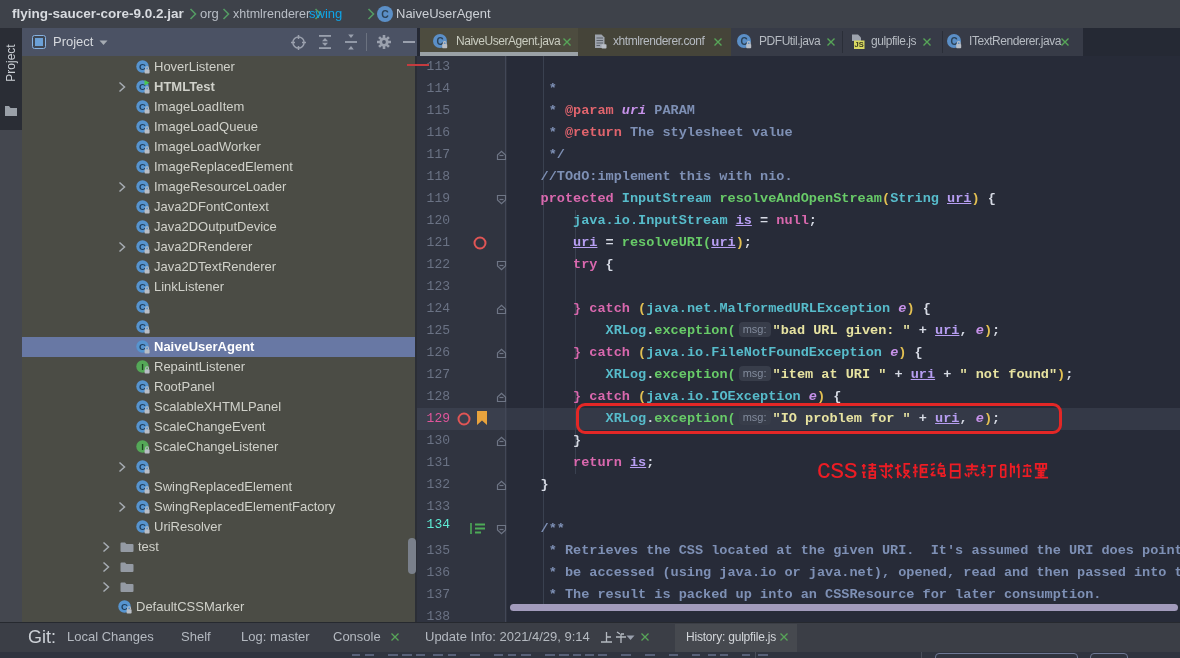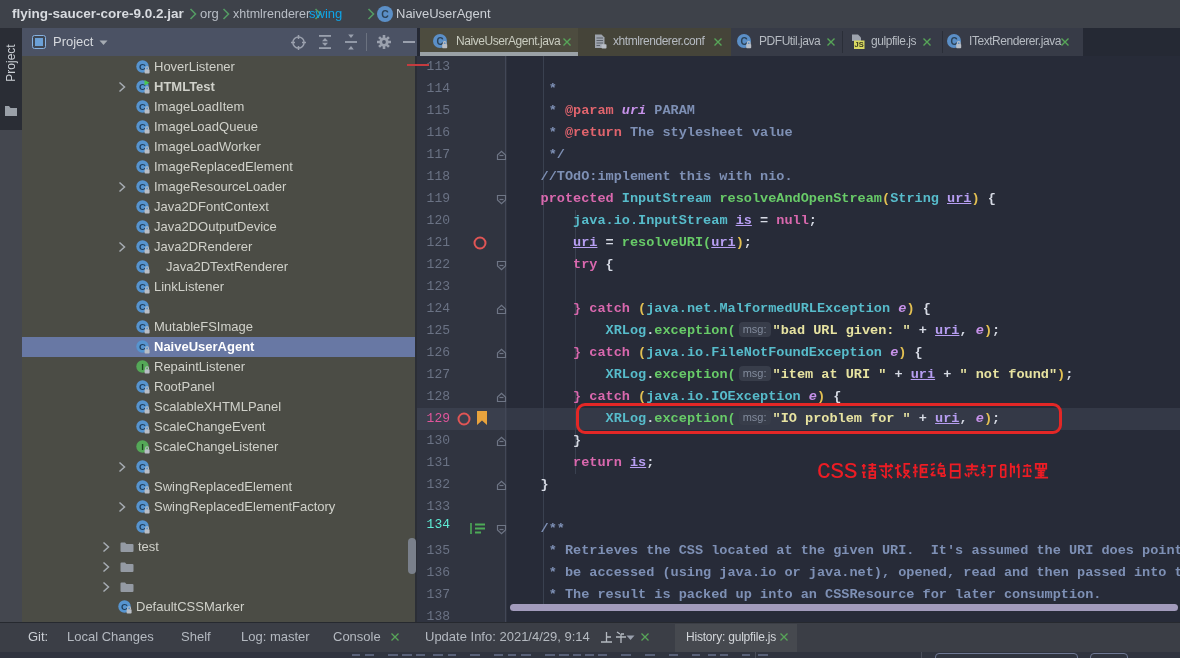--- a/index.html
+++ b/index.html
@@ -224,21 +224,21 @@
     </div>
     <svg class="abs" style="left:136px;top:260px;" width="14" height="14" viewBox="0 0 14 14">
       <circle cx="6.5" cy="6.5" r="6.2" fill="#5694cf"></circle>
       <text x="6.5" y="10.4" text-anchor="middle" font-family="Liberation Sans" font-size="9.5" font-weight="bold" fill="#1e3c59">C</text>
       <g>
         <rect x="8.6" y="9.2" width="5" height="4.3" rx="0.8" fill="#b9bec6"></rect>
         <path d="M9.7 9.4 V8.2 a1.4 1.4 0 0 1 2.8 0 V9.4" stroke="#b9bec6" stroke-width="1.1" fill="none"></path>
       </g>
     </svg>
     <div class="trow" style="top:257px;">
-      <span style="position:absolute;left:144px;">Java2DTextRenderer</span>
+      <span style="position:absolute;left:132px;">Java2DTextRenderer</span>
     </div>
     <svg class="abs" style="left:136px;top:280px;" width="14" height="14" viewBox="0 0 14 14">
       <circle cx="6.5" cy="6.5" r="6.2" fill="#5694cf"></circle>
       <text x="6.5" y="10.4" text-anchor="middle" font-family="Liberation Sans" font-size="9.5" font-weight="bold" fill="#1e3c59">C</text>
       <g>
         <rect x="8.6" y="9.2" width="5" height="4.3" rx="0.8" fill="#b9bec6"></rect>
         <path d="M9.7 9.4 V8.2 a1.4 1.4 0 0 1 2.8 0 V9.4" stroke="#b9bec6" stroke-width="1.1" fill="none"></path>
       </g>
     </svg>
     <div class="trow" style="top:277px;">
@@ -253,23 +253,20 @@
       </g>
     </svg>
     <svg class="abs" style="left:136px;top:320px;" width="14" height="14" viewBox="0 0 14 14">
       <circle cx="6.5" cy="6.5" r="6.2" fill="#5694cf"></circle>
       <text x="6.5" y="10.4" text-anchor="middle" font-family="Liberation Sans" font-size="9.5" font-weight="bold" fill="#1e3c59">C</text>
       <g>
         <rect x="8.6" y="9.2" width="5" height="4.3" rx="0.8" fill="#b9bec6"></rect>
         <path d="M9.7 9.4 V8.2 a1.4 1.4 0 0 1 2.8 0 V9.4" stroke="#b9bec6" stroke-width="1.1" fill="none"></path>
       </g>
     </svg>
-    <div class="trow" style="top:317px;">
-      <span style="position:absolute;left:132px;">MutableFSImage</span>
-    </div>
     <div class="abs" style="left:22px;top:337px;width:393px;height:20px;background:#6878a4;"></div>
     <svg class="abs" style="left:136px;top:340px;" width="14" height="14" viewBox="0 0 14 14">
       <circle cx="6.5" cy="6.5" r="6.2" fill="#5694cf"></circle>
       <text x="6.5" y="10.4" text-anchor="middle" font-family="Liberation Sans" font-size="9.5" font-weight="bold" fill="#1e3c59">C</text>
       <g>
         <rect x="8.6" y="9.2" width="5" height="4.3" rx="0.8" fill="#b9bec6"></rect>
         <path d="M9.7 9.4 V8.2 a1.4 1.4 0 0 1 2.8 0 V9.4" stroke="#b9bec6" stroke-width="1.1" fill="none"></path>
       </g>
     </svg>
     <div class="trow" style="top:337px;">
@@ -367,20 +364,23 @@
       <span style="position:absolute;left:132px;">SwingReplacedElementFactory</span>
     </div>
     <svg class="abs" style="left:136px;top:520px;" width="14" height="14" viewBox="0 0 14 14">
       <circle cx="6.5" cy="6.5" r="6.2" fill="#5694cf"></circle>
       <text x="6.5" y="10.4" text-anchor="middle" font-family="Liberation Sans" font-size="9.5" font-weight="bold" fill="#1e3c59">C</text>
       <g>
         <rect x="8.6" y="9.2" width="5" height="4.3" rx="0.8" fill="#b9bec6"></rect>
         <path d="M9.7 9.4 V8.2 a1.4 1.4 0 0 1 2.8 0 V9.4" stroke="#b9bec6" stroke-width="1.1" fill="none"></path>
       </g>
     </svg>
+    <div class="trow" style="top:517px;">
+      <span style="position:absolute;left:132px;">UriResolver</span>
+    </div>
     <svg class="abs" style="left:102px;top:541px;" width="8" height="12" viewBox="0 0 8 12">
       <path d="M1.5 1.5 L6.5 6 L1.5 10.5" stroke="#a6acb3" stroke-width="1.5" fill="none"></path>
     </svg>
     <svg class="abs" style="left:120px;top:541px;" width="14" height="12" viewBox="0 0 14 12">
       <path d="M0.5 2.5 a1 1 0 0 1 1-1 H5 l1.4 1.6 h6.1 a1 1 0 0 1 1 1 V10 a1 1 0 0 1-1 1 H1.5 a1 1 0 0 1-1-1 Z" fill="#949aa3"></path>
     </svg>
     <div class="trow" style="top:537px;">
       <span style="position:absolute;left:116px;">test</span>
     </div>
     <svg class="abs" style="left:102px;top:561px;" width="8" height="12" viewBox="0 0 8 12">
@@ -602,21 +602,21 @@
     <svg class="abs" style="left:998px;top:462px;" width="18" height="18" viewBox="0 0 19 19">
       <path d="M3 3 H8 M3 3 V16 M3 8 H8 M3 16 H8 M8 3 V16 M13.5 1 V16 M13.5 5 H17 V12" stroke="#ed1c24" stroke-width="1.9" fill="none" stroke-linecap="butt"></path>
     </svg>
     <svg class="abs" style="left:1015px;top:462px;" width="18" height="18" viewBox="0 0 19 19">
       <path d="M4 2 L2 6 M4 4 V17 M9 4 H17 M13 2 V4 M10 7 L9 11 M16 7 L17 11 M13 6 V14 M8 15 H17" stroke="#ed1c24" stroke-width="1.9" fill="none" stroke-linecap="butt"></path>
     </svg>
     <svg class="abs" style="left:1032px;top:462px;" width="18" height="18" viewBox="0 0 19 19">
       <path d="M4 2 H15 V7 H4 Z M8 2 V7 M11.5 2 V7 M9.5 9 V16 M6 9 H14 M6 11.5 H13 M6 14 H13 M3 16.5 H17" stroke="#ed1c24" stroke-width="1.9" fill="none" stroke-linecap="butt"></path>
     </svg>
     <div class="abs" style="left:510px;top:604px;width:668px;height:7px;border-radius:3.5px;background:#a29bbc;"></div>
-    <div class="abs" style="left:28px;top:622px;height:30px;line-height:30px;font-size:13px;color:#ccd0d6;">Git:</div>
+    <div class="abs" style="left:28px;top:622px;height:30px;line-height:30px;font-size:18px;color:#ccd0d6;">Git:</div>
     <div class="abs" style="left:67px;top:622px;height:30px;line-height:30px;font-size:13px;color:#b4b9c0;">Local Changes</div>
     <div class="abs" style="left:181px;top:622px;height:30px;line-height:30px;font-size:13px;color:#b4b9c0;">Shelf</div>
     <div class="abs" style="left:241px;top:622px;height:30px;line-height:30px;font-size:13px;color:#b4b9c0;">Log: master</div>
     <div class="abs" style="left:333px;top:622px;height:30px;line-height:30px;font-size:13px;color:#b4b9c0;">Console</div>
     <svg class="abs" style="left:390px;top:632px;" width="10" height="10" viewBox="0 0 10 10">
       <path d="M1.5 1.5 L8.5 8.5 M8.5 1.5 L1.5 8.5" stroke="#57a558" stroke-width="1.3"></path>
     </svg>
     <div class="abs" style="left:425px;top:622px;height:30px;line-height:30px;font-size:13px;color:#b4b9c0;">Update Info: 2021/4/29, 9:14</div>
     <svg class="abs" style="left:600px;top:631px;" width="13" height="13" viewBox="0 0 13 13">
       <path d="M6.5 1 V11 M6.5 6 H11 M1 11 H12" stroke="#b4b9c0" stroke-width="1.3" fill="none"></path>

